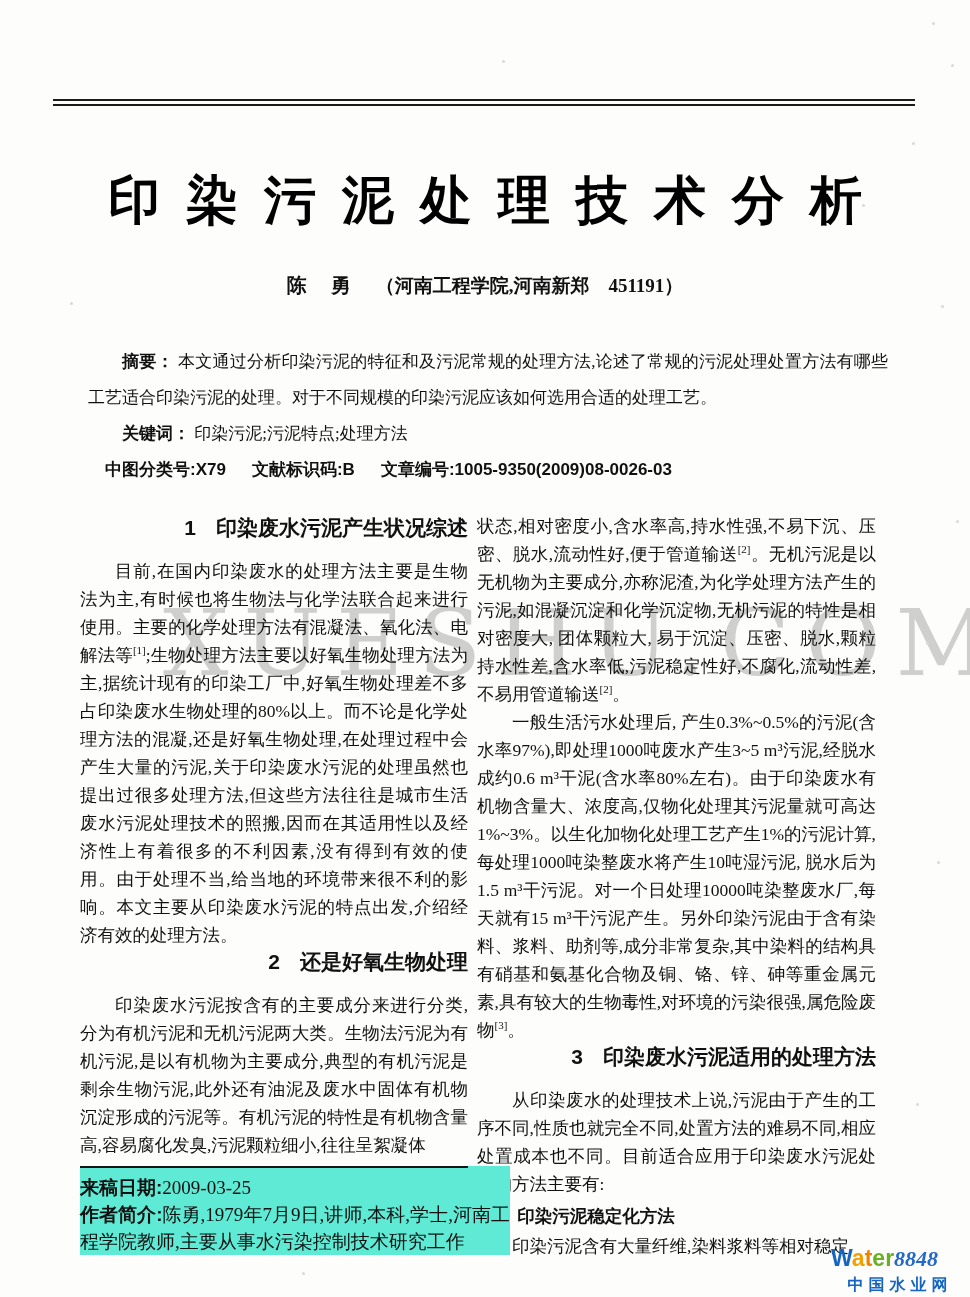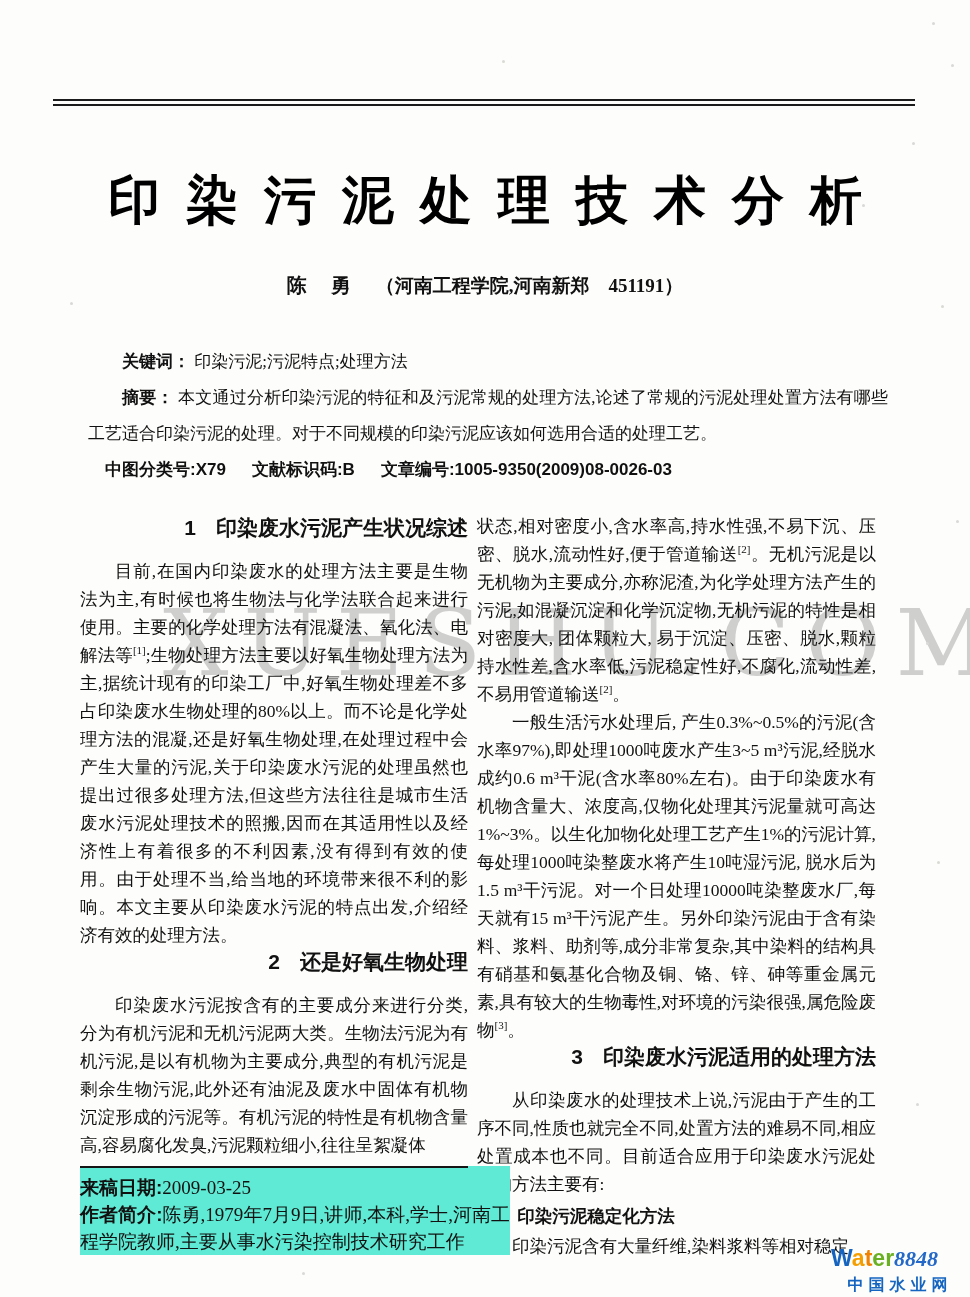--- a/index.html
+++ b/index.html
@@ -97,22 +97,22 @@
 
   <div class="double-rule"></div>
 
   <h1 class="article-title">印染污泥处理技术分析</h1>
   <div class="author-line">
     <span class="author-name">陈　勇</span>
     <span class="author-affil">（河南工程学院,河南新郑　451191）</span>
   </div>
 
   <div class="abstract-block">
+    <p class="indent2"><span class="lbl">摘要：</span> <span>本文通过分析印染污泥的特征和及污泥常规的处理方法,论述了常规的污泥处理处置方法有哪些工艺适合印染污泥的处理。对于不同规模的印染污泥应该如何选用合适的处理工艺。</span></p>
     <p class="indent2"><span class="lbl">关键词：</span> <span>印染污泥;污泥特点;处理方法</span></p>
-    <p class="indent2"><span class="lbl">摘要：</span> <span>本文通过分析印染污泥的特征和及污泥常规的处理方法,论述了常规的污泥处理处置方法有哪些工艺适合印染污泥的处理。对于不同规模的印染污泥应该如何选用合适的处理工艺。</span></p>
     <p class="indent1 meta-line">
       <span>中图分类号:X79</span><span>文献标识码:B</span><span>文章编号:1005-9350(2009)08-0026-03</span>
     </p>
   </div>
 
   <div class="col col-left">
     <h2 class="sec-heading"><span class="sec-num">1</span><span>印染废水污泥产生状况综述</span></h2>
     <p class="para indent2"><span>目前,在国内印染废水的处理方法主要是生物法为主,有时候也将生物法与化学法联合起来进行使用。主要的化学处理方法有混凝法、氧化法、电解法等</span><sup class="ref">[1]</sup><span>;生物处理方法主要以好氧生物处理方法为主,据统计现有的印染工厂中,好氧生物处理差不多占印染废水生物处理的80%以上。而不论是化学处理方法的混凝,还是好氧生物处理,在处理过程中会产生大量的污泥,关于印染废水污泥的处理虽然也提出过很多处理方法,但这些方法往往是城市生活废水污泥处理技术的照搬,因而在其适用性以及经济性上有着很多的不利因素,没有得到有效的使用。由于处理不当,给当地的环境带来很不利的影响。本文主要从印染废水污泥的特点出发,介绍经济有效的处理方法。</span></p>
     <h2 class="sec-heading"><span class="sec-num">2</span><span>还是好氧生物处理</span></h2>
     <p class="para indent2">印染废水污泥按含有的主要成分来进行分类,分为有机污泥和无机污泥两大类。生物法污泥为有机污泥,是以有机物为主要成分,典型的有机污泥是剩余生物污泥,此外还有油泥及废水中固体有机物沉淀形成的污泥等。有机污泥的特性是有机物含量高,容易腐化发臭,污泥颗粒细小,往往呈絮凝体</p>

